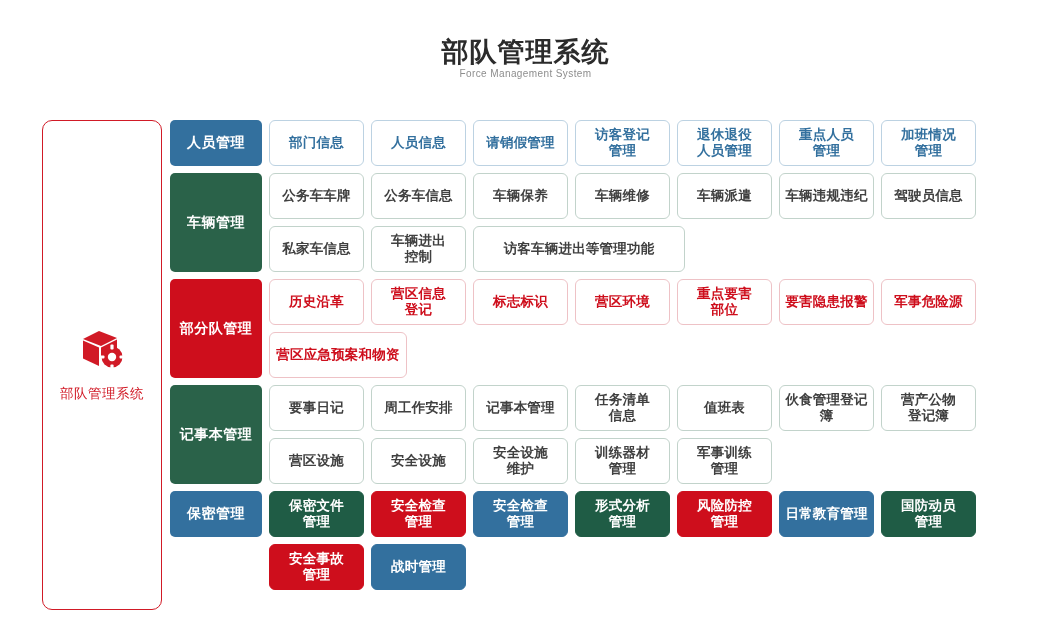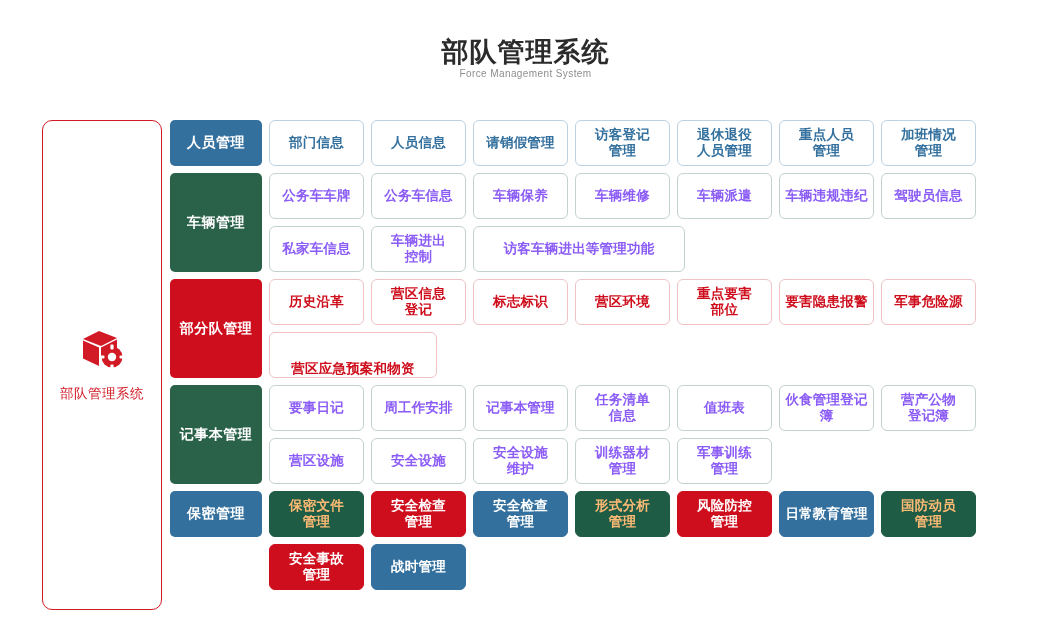--- a/index.html
+++ b/index.html
@@ -55,28 +55,28 @@
   .card{
     width:95px;height:46px;margin-right:7px;border-radius:6px;
     display:flex;align-items:center;justify-content:center;
     text-align:center;line-height:1.22;
     font-size:13.5px;font-weight:bold;letter-spacing:.2px;
     box-sizing:border-box;
     background:#ffffff;
     padding:0 4px;
   }
   .card.w2{width:212px;}
-  .card.w15{width:168px;align-items:flex-end;}
+  .card.w15{width:138px;}
   
   .card.o-blue{border:1.2px solid #bcd2e2;color:#33709e;}
-  .card.o-green{border:1.2px solid #c2d3cb;color:#8b5cf6;}
+  .card.o-green{border:1.2px solid #c2d3cb;color:#404040;}
   .card.o-red{border:1.2px solid #eec2c6;color:#ce0e1c;}
   
   .card.f-blue{background:#33709e;color:#fff;border:1.2px solid #33709e;}
-  .card.f-green{background:#1f5c45;color:#fdba74;border:1.2px solid #1f5c45;}
+  .card.f-green{background:#1f5c45;color:#ffffff;border:1.2px solid #1f5c45;}
   .card.f-red{background:#ce0e1c;color:#fff;border:1.2px solid #ce0e1c;}
   .card-text{display:block;white-space:pre-line;}
   
   .sec-head{align-self:stretch;}
 </style>
 </head>
 <body>
 
 <div class="header">
   <div class="title">部队管理系统</div>

